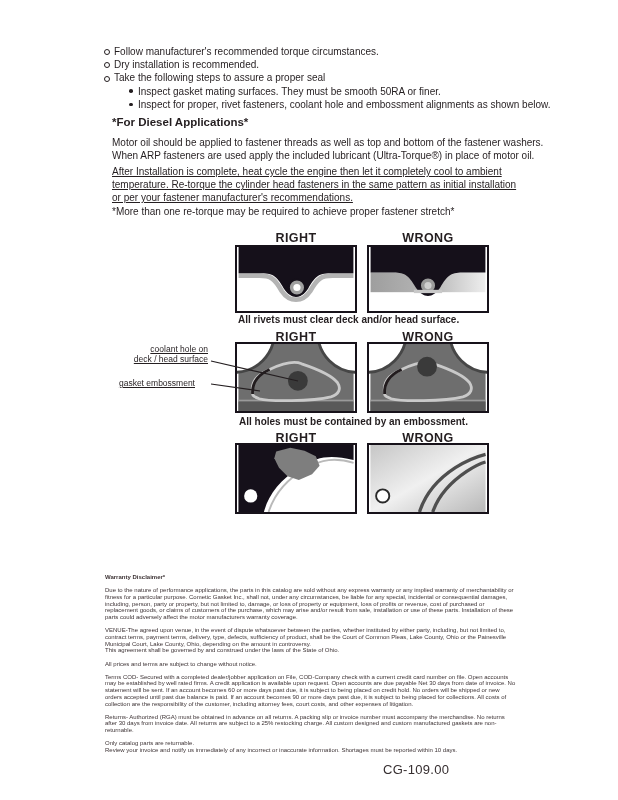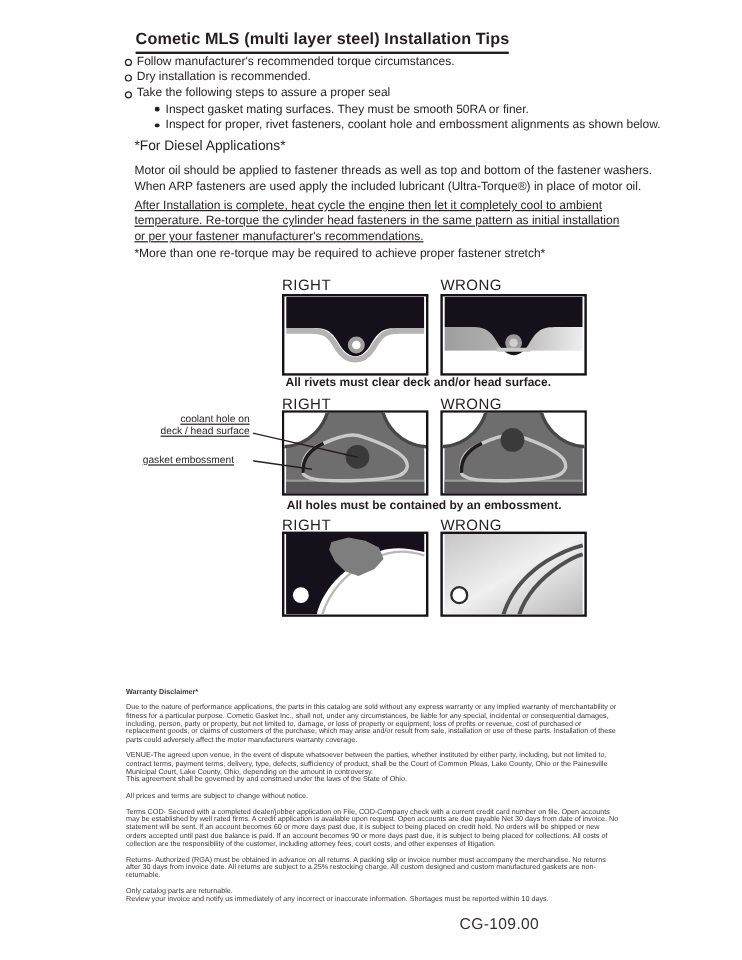--- a/index.html
+++ b/index.html
@@ -12,45 +12,44 @@
     position:absolute;left:113px;top:25px;font-size:13.5px;font-weight:bold;
     border-bottom:2px solid #241e20;padding-bottom:3px;letter-spacing:.1px;white-space:nowrap;
   }
   
   .bullets{position:absolute;left:103px;top:45px;font-size:10px;line-height:13.2px;width:440px;}
   .bullet{position:relative;padding-left:11px;white-space:nowrap;}
   .bullet::before{content:"";position:absolute;left:1px;top:4.2px;width:4px;height:4px;border:1px solid #241e20;border-radius:50%;}
   .sub-bullet{position:relative;margin-left:26px;padding-left:9px;white-space:nowrap;}
   .sub-bullet::before{content:"";position:absolute;left:0;top:4.8px;width:3.6px;height:3.6px;background:#241e20;border-radius:50%;}
   
-  .diesel-heading{position:absolute;left:112px;top:116px;font-size:11.5px;font-weight:normal;}
+  .diesel-heading{position:absolute;left:112px;top:116px;font-size:11.5px;font-weight:bold;}
   .para{position:absolute;left:112px;font-size:10px;line-height:13.2px;width:430px;}
   .para div{white-space:nowrap;}
   #para1{top:136px;} #para2{top:165px;text-decoration:underline;}
   .note{position:absolute;left:112px;top:206px;font-size:10px;white-space:nowrap;}
   
-  .dlabel{position:absolute;width:122px;text-align:left;font-size:12.5px;font-weight:normal;letter-spacing:.4px;}
+  .dlabel{position:absolute;width:122px;text-align:center;font-size:12.5px;font-weight:bold;letter-spacing:.4px;}
   .dbox{position:absolute;width:122px;border:2px solid #17121a;background:#fff;box-sizing:border-box;}
   .dbox svg{display:block;width:100%;height:100%;}
   .caption{position:absolute;font-size:10px;font-weight:600;line-height:12px;white-space:nowrap;}
   .callout{position:absolute;font-size:8.5px;line-height:9.6px;text-align:right;color:#241e20;text-decoration:underline;}
   .leader{position:absolute;pointer-events:none;z-index:5;}
   
   .disclaimer{position:absolute;left:105px;top:574px;width:413px;font-size:6px;line-height:6.7px;color:#3e3436;}
   .disclaimer .head{font-weight:bold;margin-bottom:6.5px;}
   .dpara{margin-bottom:6.5px;}
   
   .pagenum{position:absolute;left:383px;top:762px;font-size:13px;letter-spacing:.3px;color:#362e30;}
 </style>
 </head>
 <body>
 
 <div class="page">
 
-  <div class="title">Cometic MLS (multi layer steel) Installation Tips</div>
 
   <div class="bullets">
     <div class="bullet">Follow manufacturer's recommended torque circumstances.</div>
     <div class="bullet">Dry installation is recommended.</div>
     <div class="bullet">Take the following steps to assure a proper seal</div>
     <div class="sub-bullet">Inspect gasket mating surfaces. They must be smooth 50RA or finer.</div>
     <div class="sub-bullet">Inspect for proper, rivet fasteners, coolant hole and embossment alignments as shown below.</div>
   </div>
 
   <div class="diesel-heading">*For Diesel Applications*</div>

